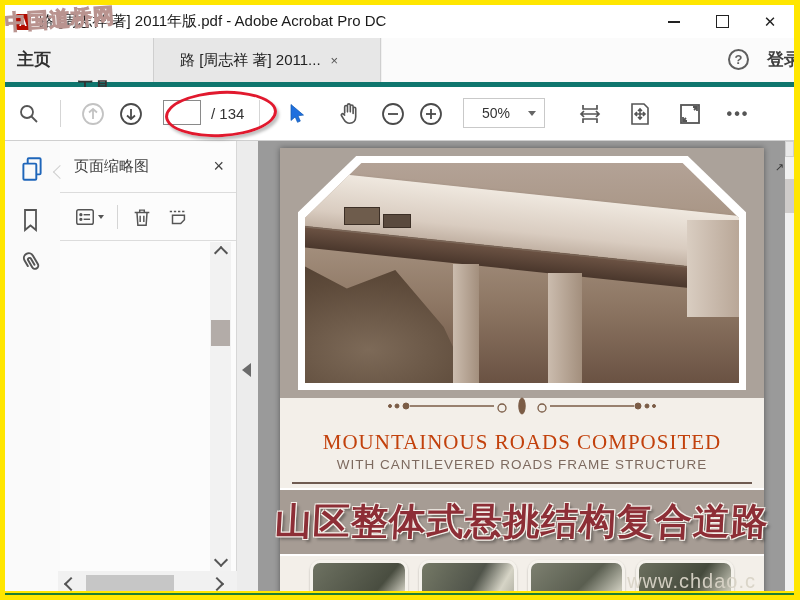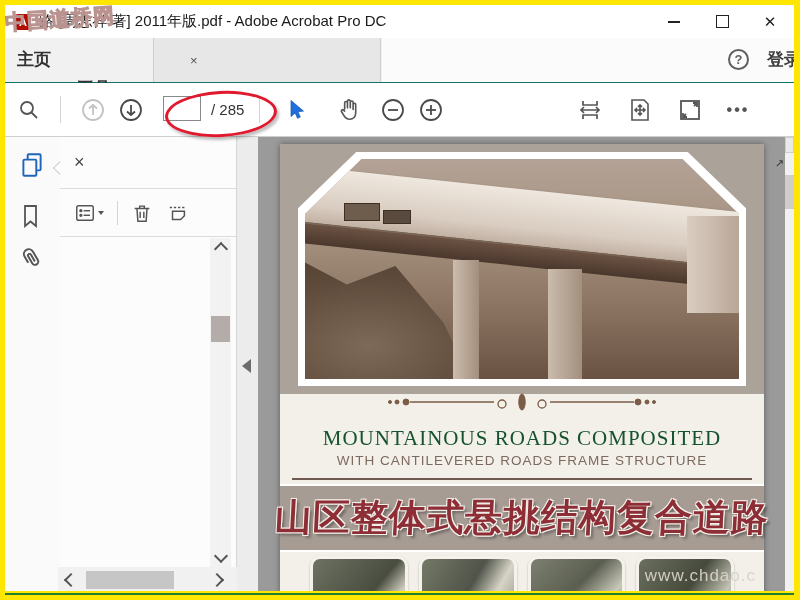--- a/index.html
+++ b/index.html
@@ -12,21 +12,21 @@
   .app-icon{width:16px;height:16px;margin:0 8px 0 10px;background:#b30b00;border-radius:3px;color:#fff;font-size:11px;font-weight:bold;text-align:center;line-height:16px;}
   .title-text{font-size:15px;color:#1a1a1a;white-space:nowrap;}
   .win-btns{position:absolute;right:0;top:0;height:33px;display:flex;}
   .win-btn{width:48px;height:33px;display:flex;align-items:center;justify-content:center;}
   .min-glyph{width:12px;height:2px;background:#222;}
   .max-glyph{width:11px;height:11px;border:1.5px solid #222;}
   .close-glyph{font-size:15px;color:#222;}
   .wm-tl{position:absolute;left:0px;top:0px;z-index:20;font-size:21px;font-weight:bold;letter-spacing:1px;color:rgba(255,255,255,0.15);-webkit-text-stroke:1px #b9938f;transform:rotate(-4deg);pointer-events:none;}
 
   
-  .tabbar{position:relative;height:44px;background:#f1f1f1;border-bottom:1px solid #0f766e;}
+  .tabbar{position:relative;height:44px;background:#f1f1f1;border-bottom:5px solid #0f766e;}
   .tab-right-bg{position:absolute;left:377px;right:0;top:0;bottom:0;background:#fbfbfb;}
   .tb-btn{position:absolute;top:0;height:44px;line-height:44px;font-size:17px;font-weight:bold;color:#333;}
   .tb-home{left:12px;}
   .tb-tools{left:72px;margin-top:29px;}
   .doc-tab{position:absolute;left:148px;top:0;width:228px;height:44px;background:#e7e7e7;border-left:1px solid #cfcfcf;border-right:1px solid #cfcfcf;display:flex;align-items:center;box-sizing:border-box;padding:0 10px 0 26px;}
   .doc-tab-label{font-size:15px;color:#222;white-space:nowrap;overflow:hidden;}
   .doc-tab-close{margin-left:10px;font-size:13px;color:#555;}
   .help-circle{position:absolute;left:723px;top:11px;width:21px;height:21px;border:2px solid #5f5f5f;border-radius:50%;box-sizing:border-box;text-align:center;line-height:17px;font-size:13px;font-weight:bold;color:#5f5f5f;}
   .sign-in{position:absolute;left:762px;top:0;height:44px;line-height:44px;font-size:17px;font-weight:bold;color:#3d3d3d;white-space:nowrap;}
 
@@ -89,32 +89,32 @@
   .girder{position:absolute;left:-6%;width:115%;top:40%;height:9%;background:linear-gradient(180deg,#6b5243,#4a372c);transform:rotate(6deg);}
   .pier{position:absolute;width:26px;background:linear-gradient(90deg,#cbbcae,#a38f7d);}
   .pier1{left:34%;top:46%;height:54%;}
   .pier2{left:56%;top:50%;height:50%;width:34px;}
   .pier3{left:88%;top:26%;height:44%;width:60px;background:linear-gradient(90deg,#d9cdc1,#b4a191);}
   .rocks{position:absolute;left:-4%;bottom:-6%;width:62%;height:70%;background:radial-gradient(ellipse at 30% 70%,#7d6a58 0%,#5d4a3a 45%,#3f2f24 100%);clip-path:polygon(0 10%,22% 30%,40% 18%,58% 55%,70% 100%,0 100%);}
   .truck{position:absolute;background:#5a4a3e;border:1px solid #3c2f26;}
   .truck1{left:9%;top:20%;width:34px;height:16px;background:#6e5c4c;}
   .truck2{left:18%;top:23%;width:26px;height:12px;}
   .ornament{position:absolute;left:0;right:0;top:248px;text-align:center;}
-  .title-en1{position:absolute;left:0;right:0;top:282px;text-align:center;font-family:"Liberation Serif","DejaVu Serif",serif;font-size:21px;color:#14532d;letter-spacing:1px;white-space:nowrap;}
+  .title-en1{position:absolute;left:0;right:0;top:282px;text-align:center;font-family:"Liberation Serif","DejaVu Serif",serif;font-size:21px;color:#c2410c;letter-spacing:1px;white-space:nowrap;}
   .title-en2{position:absolute;left:0;right:0;top:309px;text-align:center;font-size:13.5px;color:#7d6a5f;letter-spacing:1px;white-space:nowrap;}
   .cover-rule{position:absolute;left:12px;right:12px;top:334px;height:2px;background:#6f5b51;}
   .cn-band{position:absolute;left:0;right:0;top:340px;height:64px;background:#a69c94;border-top:2px solid #fff;border-bottom:2px solid #fff;display:flex;align-items:center;justify-content:center;}
   .cn-title{font-family:"Liberation Serif","DejaVu Serif",serif;font-size:37px;font-weight:bold;color:#8d2e36;letter-spacing:1px;transform:skewX(-3deg);white-space:nowrap;text-shadow:-1px -1px 0 #f4f0ea,1px -1px 0 #f4f0ea,-1px 1px 0 #f4f0ea,1px 1px 0 #f4f0ea,3px 3px 3px rgba(0,0,0,0.35);}
   .photo-strip{position:absolute;left:30px;right:30px;top:412px;display:flex;gap:11px;}
   .strip-ph{flex:1;height:120px;border-radius:10px;border:3px solid #f5f2ec;box-shadow:0 1px 2px rgba(0,0,0,.3);}
   .sp1{background:linear-gradient(130deg,#6e7262 0%,#494d40 45%,#cfcdc0 60%,#565a4c 75%,#3f4338 100%);}
   .sp2{background:linear-gradient(120deg,#757966 0%,#50544a 40%,#d6d4c6 58%,#4d5146 100%);}
   .sp3{background:linear-gradient(135deg,#7d8070 0%,#5a5e50 35%,#c9c8ba 55%,#50544a 80%);}
   .sp4{background:linear-gradient(125deg,#6b6f5e 0%,#454a3c 40%,#c3c2b4 62%,#494d40 100%);}
-  .wm-cover{position:absolute;right:8px;top:422px;font-size:17px;color:rgba(216,211,198,0.95);letter-spacing:1px;z-index:6;}
+  .wm-cover{position:absolute;right:8px;top:422px;font-size:20px;color:rgba(216,211,198,0.95);letter-spacing:1px;z-index:6;}
   .wm-stamp{position:absolute;left:36px;top:444px;font-size:15px;font-weight:bold;color:#1b1b66;letter-spacing:2px;z-index:7;white-space:nowrap;}
   .m-vscroll{position:absolute;right:0;top:0;bottom:0;width:9px;background:#f1f1f1;}
   .mv-btn{position:absolute;top:0;left:0;right:0;height:16px;background:#e9e9e9;border:1px solid #cfcfcf;box-sizing:border-box;}
   .mv-thumb{position:absolute;top:38px;left:0;right:0;height:34px;background:#cfccca;}
   .m-cursor{position:absolute;right:10px;top:20px;font-size:11px;color:#3b3b3b;}
   svg{display:block;}
 </style>
 </head>
 <body>
 
@@ -136,20 +136,21 @@
           </div>
       </div>
     </div>
     <div class="wm-tl">中国道桥网</div>
 
     <div class="tabbar">
       <div class="tab-right-bg"></div>
       <div class="tb-btn tb-home">主页</div>
       <div class="tb-btn tb-tools">工具</div>
       <div class="doc-tab">
+        <span class="doc-tab-label">路 [周志祥 著] 2011...</span>
         <span class="doc-tab-close">×</span>
       </div>
       <div class="help-circle">?</div>
       <div class="sign-in">登录</div>
     </div>
 
     <div class="toolbar">
       <div class="ti" style="left:11px;width:26px;">
         <svg width="24" height="24" viewBox="0 0 24 24" fill="none" stroke="#555" stroke-width="1.8">
             <circle cx="10" cy="10" r="6"></circle>
@@ -163,21 +164,21 @@
             <path d="M13 18V8M9 11.5L13 8l4 3.5"></path>
           </svg>
       </div>
       <div class="ti" style="left:113px;width:26px;">
         <svg width="26" height="26" viewBox="0 0 26 26" fill="none" stroke="#4a4a4a" stroke-width="1.8">
             <circle cx="13" cy="13" r="10"></circle>
             <path d="M13 8v10M9 14.5L13 18l4-3.5"></path>
           </svg>
       </div>
       <input class="page-input" value="" style="">
-      <div class="page-total">/ 285</div>
+      <div class="page-total">/ 134</div>
       <div class="tdiv" style="left:254px;"></div>
       <div class="ti" style="left:278px;width:26px;">
         <svg width="24" height="24" viewBox="0 0 24 24">
             <path d="M7 2.5l0 16 4.2-3.6 2.3 5.4 2.8-1.2-2.3-5.3 5.5-.7z" fill="#1f6fde" stroke="#0f57b0" stroke-width="0.7"></path>
           </svg>
       </div>
       <div class="ti" style="left:330px;width:28px;">
         <svg width="26" height="26" viewBox="0 0 24 24" fill="none" stroke="#555" stroke-width="1.5" stroke-linecap="round" stroke-linejoin="round">
             <path d="M8 11V5.5a1.3 1.3 0 0 1 2.6 0V10M10.6 10V4a1.3 1.3 0 0 1 2.6 0v6M13.2 10V5a1.3 1.3 0 0 1 2.6 0v6.5M15.8 11.5V7a1.2 1.2 0 0 1 2.4 0v7.5c0 3.5-2.2 6-5.6 6-2.8 0-4-1.2-5.4-3.6L5 13.4c-.6-1 .8-2.2 1.8-1.4L8 13"></path>
           </svg>
@@ -187,20 +188,24 @@
             <circle cx="13" cy="13" r="10"></circle>
             <line x1="8" y1="13" x2="18" y2="13"></line>
           </svg>
       </div>
       <div class="ti" style="left:413px;width:26px;">
         <svg width="26" height="26" viewBox="0 0 26 26" fill="none" stroke="#4a4a4a" stroke-width="1.8">
             <circle cx="13" cy="13" r="10"></circle>
             <line x1="8" y1="13" x2="18" y2="13"></line>
             <line x1="13" y1="8" x2="13" y2="18"></line>
           </svg>
+      </div>
+      <div class="zoom-box">
+        <span class="zoom-val">50%</span>
+        <span class="caret-down"></span>
       </div>
       <div class="ti" style="left:570px;width:30px;">
         <svg width="28" height="28" viewBox="0 0 28 28" fill="none" stroke="#555" stroke-width="1.7">
             <path d="M7 5v4h14V5"></path>
             <path d="M7 23v-4h14v4"></path>
             <path d="M5 14h18M8 11l-3 3 3 3M20 11l3 3-3 3"></path>
           </svg>
       </div>
       <div class="ti" style="left:620px;width:30px;">
         <svg width="26" height="26" viewBox="0 0 26 26" fill="none" stroke="#555" stroke-width="1.6">
@@ -235,20 +240,21 @@
         <div class="rail-ic" style="top:108px;">
           <svg width="26" height="28" viewBox="0 0 24 26" fill="none" stroke="#555" stroke-width="1.8" stroke-linecap="round">
               <path d="M8 14V8a4.5 4.5 0 0 1 9 0v9a3 3 0 0 1-6 0V9.5a1.5 1.5 0 0 1 3 0V16" transform="rotate(-30 12 13)"></path>
             </svg>
         </div>
       </div>
       <div class="panel-notch"></div>
 
       <div class="panel">
         <div class="panel-header">
+          <span class="panel-title">页面缩略图</span>
           <span class="panel-close">×</span>
         </div>
         <div class="panel-tools">
           <span style="display:flex;align-items:center;">
             <svg width="22" height="22" viewBox="0 0 24 24" fill="none" stroke="#555" stroke-width="1.6">
                 <rect x="3" y="4" width="18" height="16" rx="2"></rect>
                 <circle cx="7.5" cy="9.5" r="1" fill="#555"></circle>
                 <line x1="10.5" y1="9.5" x2="17.5" y2="9.5"></line>
                 <circle cx="7.5" cy="14.5" r="1" fill="#555"></circle>
                 <line x1="10.5" y1="14.5" x2="17.5" y2="14.5"></line>

